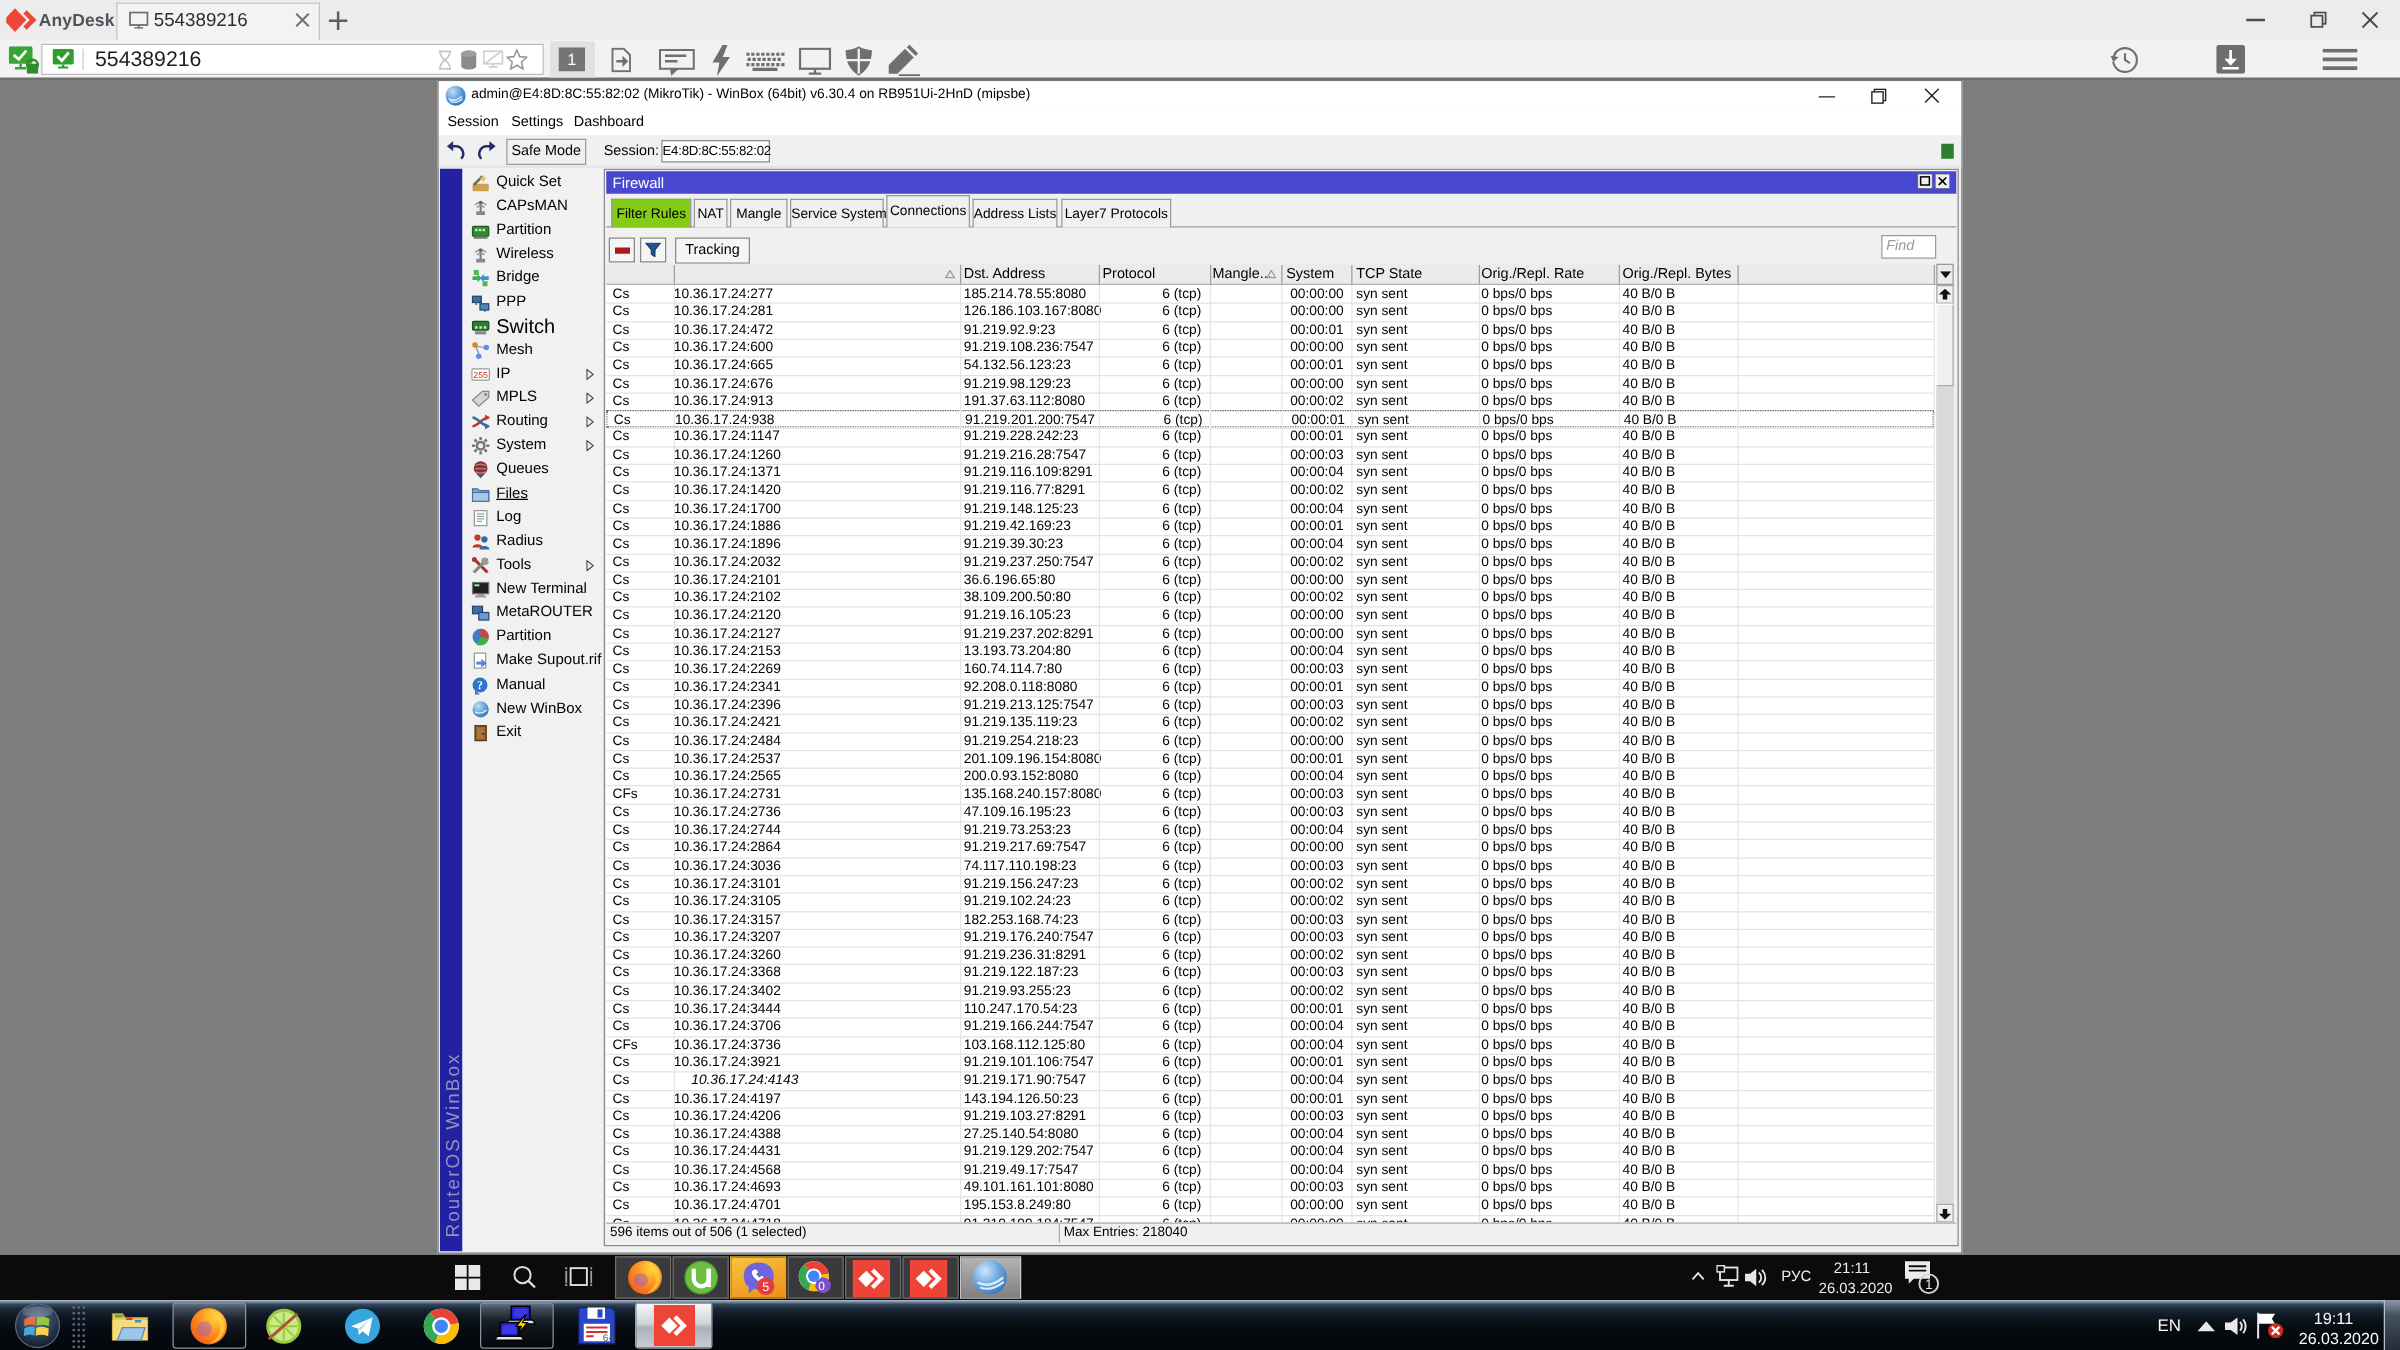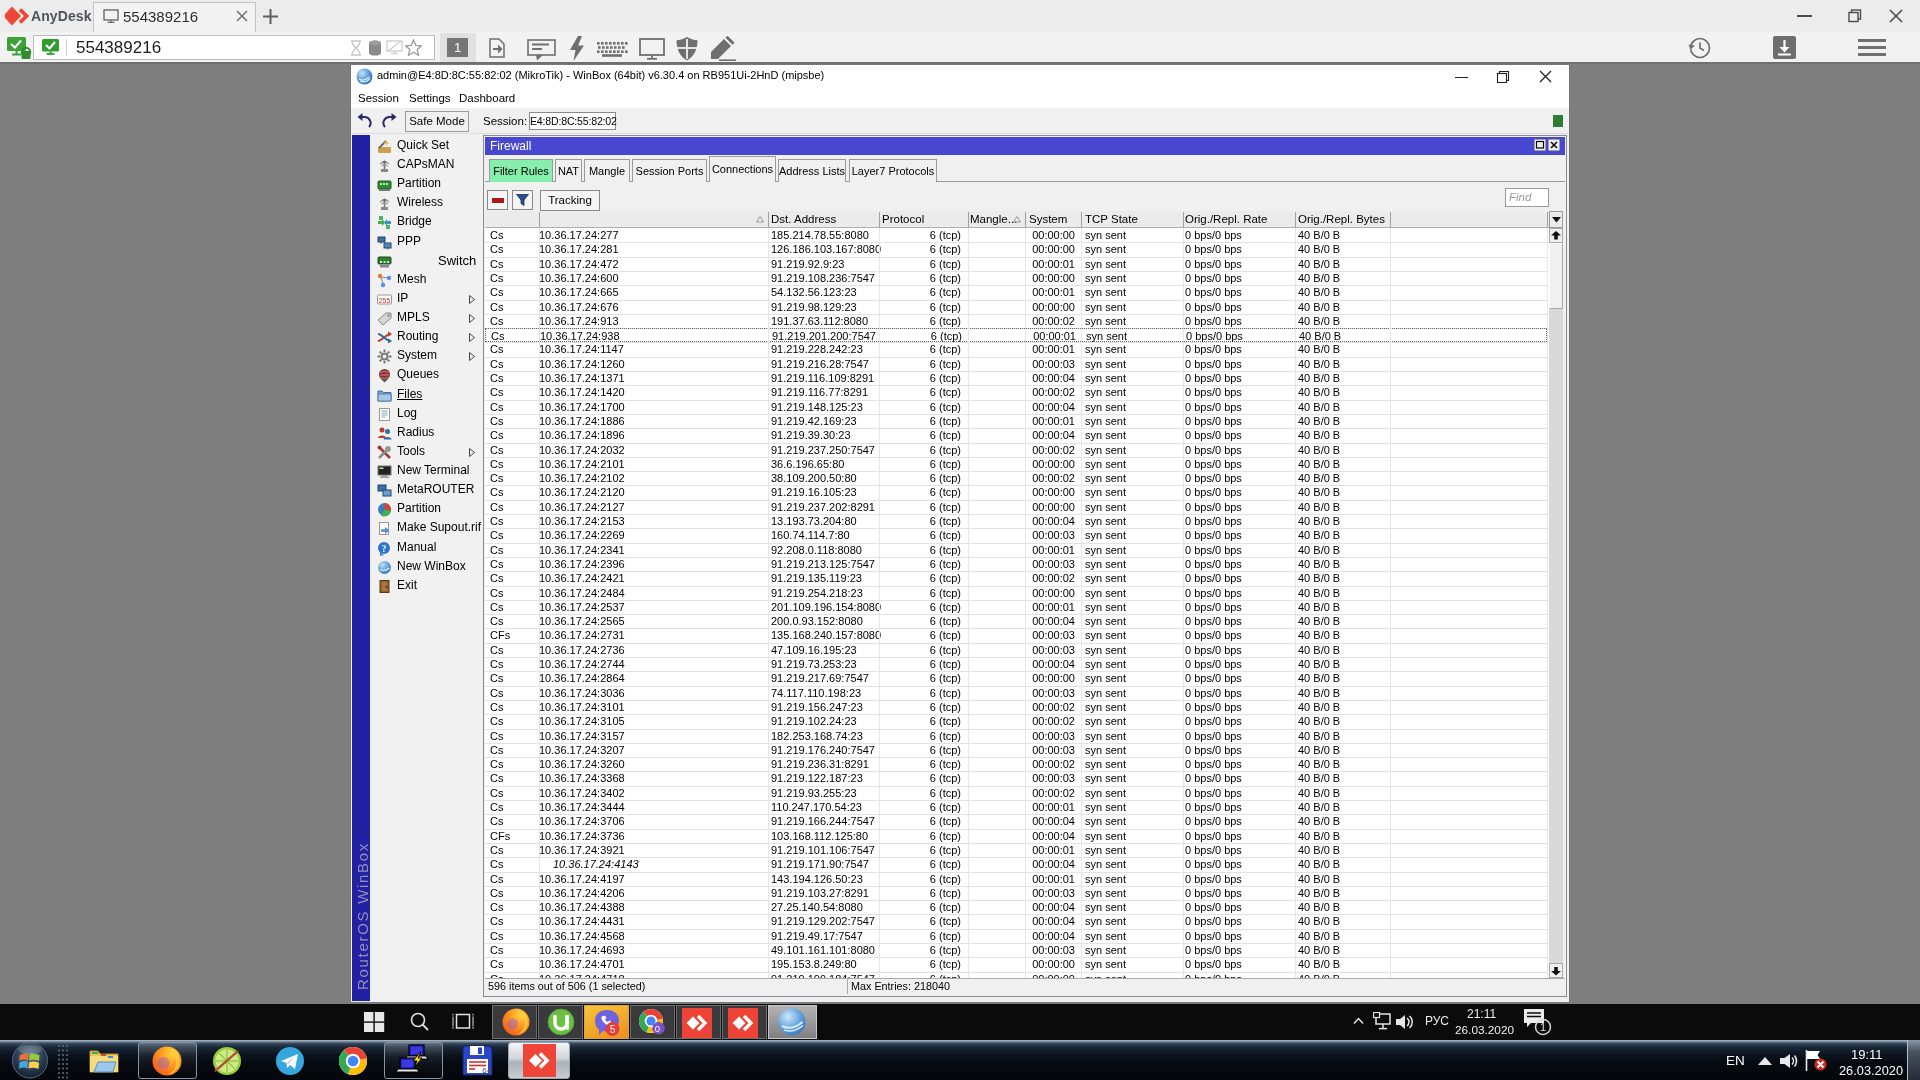--- a/index.html
+++ b/index.html
@@ -235,21 +235,21 @@
     <line x1="11" y1="13" x2="11" y2="14.5" stroke="#666" stroke-width="1.2"></line>
   </svg>
 <div class="ab" style="left:397px;top:233.6px;white-space:nowrap;font-size:12px;color:#000;">PPP</div>
 <svg class="ab" style="left:377px;top:253.72px;" width="15" height="15" viewBox="0 0 15 15">
     <rect x="1" y="3" width="13" height="7" rx="1" fill="#2f7d32" stroke="#1c4f1e" stroke-width="1"></rect>
     <rect x="3" y="7" width="2" height="2" fill="#c8e6c9"></rect>
     <rect x="6.5" y="7" width="2" height="2" fill="#c8e6c9"></rect>
     <rect x="10" y="7" width="2" height="2" fill="#c8e6c9"></rect>
     <rect x="3" y="11" width="9" height="2.5" fill="#888"></rect>
   </svg>
-<div class="ab" style="left:397px;top:252.72px;white-space:nowrap;font-size:13px;color:#000;margin-left:41px;">Switch</div>
+<div class="ab" style="left:397px;top:252.72px;white-space:nowrap;font-size:16px;color:#000;">Switch</div>
 <svg class="ab" style="left:377px;top:272.84px;" width="15" height="15" viewBox="0 0 15 15">
     <circle cx="3" cy="3" r="2.2" fill="#e67e22"></circle>
     <circle cx="12" cy="5" r="2.2" fill="#5b8def"></circle>
     <circle cx="6" cy="12" r="2.2" fill="#5b8def"></circle>
     <line x1="4" y1="4" x2="11" y2="5" stroke="#888" stroke-width="1"></line>
     <line x1="4" y1="4.5" x2="6" y2="10" stroke="#888" stroke-width="1"></line>
   </svg>
 <div class="ab" style="left:397px;top:271.84px;white-space:nowrap;font-size:12px;color:#000;">Mesh</div>
 <svg class="ab" style="left:377px;top:291.96px;" width="15" height="15" viewBox="0 0 15 15">
     <rect x="0.5" y="3" width="14" height="9" rx="1" fill="#fff" stroke="#999" stroke-width="1"></rect>
@@ -386,24 +386,24 @@
 <svg class="ab" style="left:1534px;top:139px;" width="12" height="12" viewBox="0 0 12 12">
     <rect x="0" y="0" width="12" height="12" fill="#f0f0f0" stroke="#555" stroke-width="1"></rect>
     <rect x="2.5" y="2.5" width="7" height="6.5" fill="none" stroke="#000" stroke-width="1.2"></rect>
   </svg>
 <svg class="ab" style="left:1548px;top:139px;" width="12" height="12" viewBox="0 0 12 12">
     <rect x="0" y="0" width="12" height="12" fill="#f0f0f0" stroke="#555" stroke-width="1"></rect>
     <line x1="3" y1="3" x2="9" y2="9" stroke="#000" stroke-width="1.4"></line>
     <line x1="9" y1="3" x2="3" y2="9" stroke="#000" stroke-width="1.4"></line>
   </svg>
 <div class="ab" style="left:485px;top:181px;width:1080px;height:1px;background:#9a9a9a;"></div>
-<div class="ab" style="left:489px;top:159px;width:64px;height:23px;background:#86efac;border:1px solid #9a9a9a;border-bottom:none;font-size:11px;color:#000;text-align:center;line-height:22px;white-space:nowrap;">Filter Rules</div>
+<div class="ab" style="left:489px;top:159px;width:64px;height:23px;background:#84cc16;border:1px solid #9a9a9a;border-bottom:none;font-size:11px;color:#000;text-align:center;line-height:22px;white-space:nowrap;">Filter Rules</div>
 <div class="ab" style="left:555px;top:159px;width:27px;height:23px;background:#f0f0f0;border:1px solid #9a9a9a;border-bottom:none;font-size:11px;color:#000;text-align:center;line-height:22px;white-space:nowrap;">NAT</div>
 <div class="ab" style="left:584px;top:159px;width:46px;height:23px;background:#f0f0f0;border:1px solid #9a9a9a;border-bottom:none;font-size:11px;color:#000;text-align:center;line-height:22px;white-space:nowrap;">Mangle</div>
-<div class="ab" style="left:632px;top:159px;width:75px;height:23px;background:#f0f0f0;border:1px solid #9a9a9a;border-bottom:none;font-size:11px;color:#000;text-align:center;line-height:22px;white-space:nowrap;">Session Ports</div>
+<div class="ab" style="left:632px;top:159px;width:75px;height:23px;background:#f0f0f0;border:1px solid #9a9a9a;border-bottom:none;font-size:11px;color:#000;text-align:center;line-height:22px;white-space:nowrap;">Service System</div>
 <div class="ab" style="left:709px;top:156px;width:67px;height:26px;background:#f0f0f0;border:1px solid #9a9a9a;border-bottom:none;font-size:11px;color:#000;text-align:center;line-height:24px;z-index:3;white-space:nowrap;">Connections</div>
 <div class="ab" style="left:778px;top:159px;width:68px;height:23px;background:#f0f0f0;border:1px solid #9a9a9a;border-bottom:none;font-size:11px;color:#000;text-align:center;line-height:22px;white-space:nowrap;">Address Lists</div>
 <div class="ab" style="left:849px;top:159px;width:88px;height:23px;background:#f0f0f0;border:1px solid #9a9a9a;border-bottom:none;font-size:11px;color:#000;text-align:center;line-height:22px;white-space:nowrap;">Layer7 Protocols</div>
 <div class="ab" style="left:487px;top:190px;width:21px;height:20px;background:#f5f5f5;border:1px solid #888;"></div>
 <div class="ab" style="left:492px;top:198px;width:12px;height:4.5px;background:#b01818;"></div>
 <div class="ab" style="left:512px;top:190px;width:21px;height:20px;background:#f5f5f5;border:1px solid #888;"></div>
 <svg class="ab" style="left:516px;top:194px;" width="13" height="12" viewBox="0 0 13 12">
     <path d="M0.5,0.5 H12.5 L8,6 V11.5 L5,9.5 V6 Z" fill="#274f8f" stroke="#17305e" stroke-width="0.8"></path>
   </svg>
 <div class="ab" style="left:540px;top:190px;width:60px;height:21px;background:#f5f5f5;border:1px solid #888;font-size:11.5px;color:#000;text-align:center;line-height:19px;">Tracking</div>

